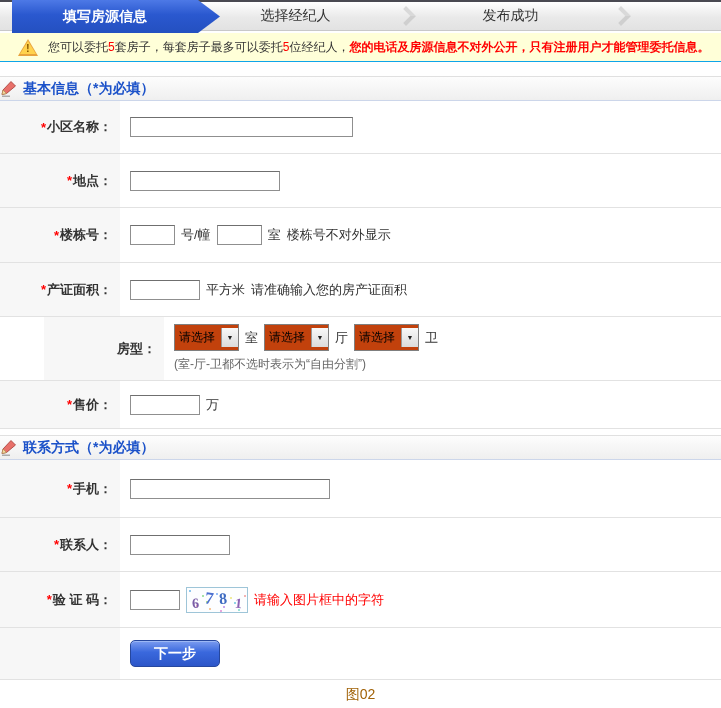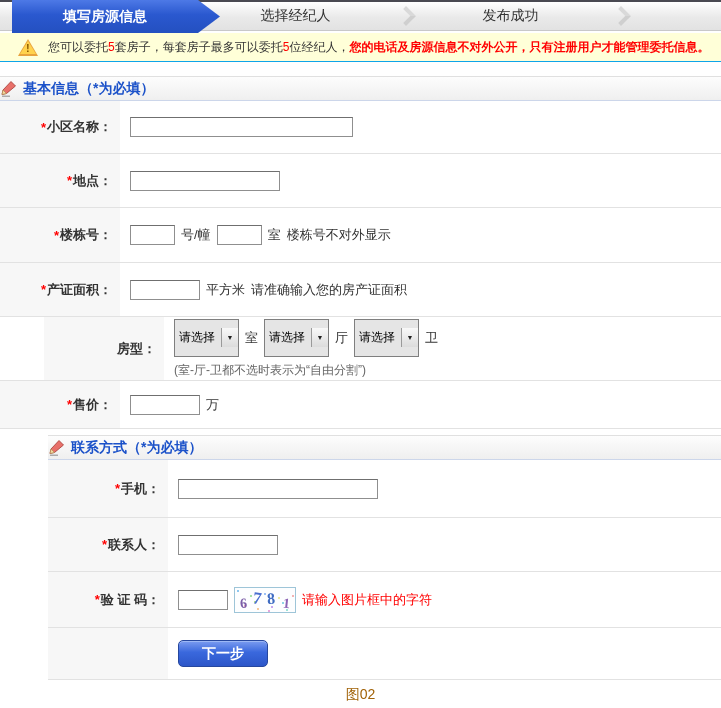--- a/index.html
+++ b/index.html
@@ -31,21 +31,21 @@
     border-left:8px solid transparent; border-right:8px solid transparent;
     border-bottom:13.5px solid #ffd24d; }
   .warn-icon:after { content:"!"; position:absolute; left:-2px; top:3px; font-size:11px;
     font-weight:bold; color:#8a5a00; z-index:2; }
   .seg { color:#333; }
   .seg-red { color:#f00; }
   .seg-red-bold { color:#f00; font-weight:bold; }
 
   
   .section { margin-top:14px; }
-  .section.second { margin-top:6px;margin-left:48px; }
+  .section.second { margin-top:6px; }
   .sec-head { height:25px; background:linear-gradient(#fdfdfd,#efefef);
     border-top:1px solid #e0e0e0; border-bottom:1px solid #ccd6ea;
     display:flex; align-items:center; }
   .pencil-icon { width:17px; height:17px; margin-right:6px; flex:none; }
   .sec-title { color:#1c52c9; font-weight:bold; font-size:14px; }
 
   
   .row { display:flex; border-bottom:1px solid #e2e2e2; }
   .lbl { width:120px; flex:none; background:#f7f7f7; display:flex; align-items:center;
     justify-content:flex-end; padding-right:8px; font-weight:bold; color:#333; }
@@ -62,22 +62,22 @@
 
   .h-community{height:53px;} .h-location{height:54px;} .h-building{height:55px;}
   .h-area{height:54px;} .h-layout{height:64px;padding-left:44px;} .h-price{height:48px;}
   .h-mobile{height:58px;} .h-person{height:54px;} .h-captcha{height:56px;} .h-button{height:52px;}
 
   .hint-dark { color:#333; }
   .hint-gray { color:#666; font-size:12px; }
   .hint-red { color:#f00; font-size:13px; }
 
   
-  .sel { display:inline-flex; align-items:center; height:38px; border:1px solid #7f7f7f;
-    background:#e5e5e5; cursor:pointer; }
+  .sel { display:inline-flex; align-items:center; height:27px; border:1px solid #7f7f7f;
+    background:#c2410c; cursor:pointer; }
   .sel-text { width:46px; padding-left:4px; font-size:12px; color:#000; }
   .sel-btn { width:17px; height:19px; border-left:1px solid #9a9a9a;
     background:linear-gradient(#f8f8f8,#dcdcdc); display:flex; align-items:center;
     justify-content:center; font-size:7px; color:#222; }
 
   
   .captcha-box { position:relative; width:62px; height:26px; background:#fdfeff;
     border:1px solid #9ec5d8; overflow:hidden; flex:none; }
   .captcha-box:before { content:""; position:absolute; left:2px; top:2px; width:2px; height:2px;
     background:#8fc7ef;

